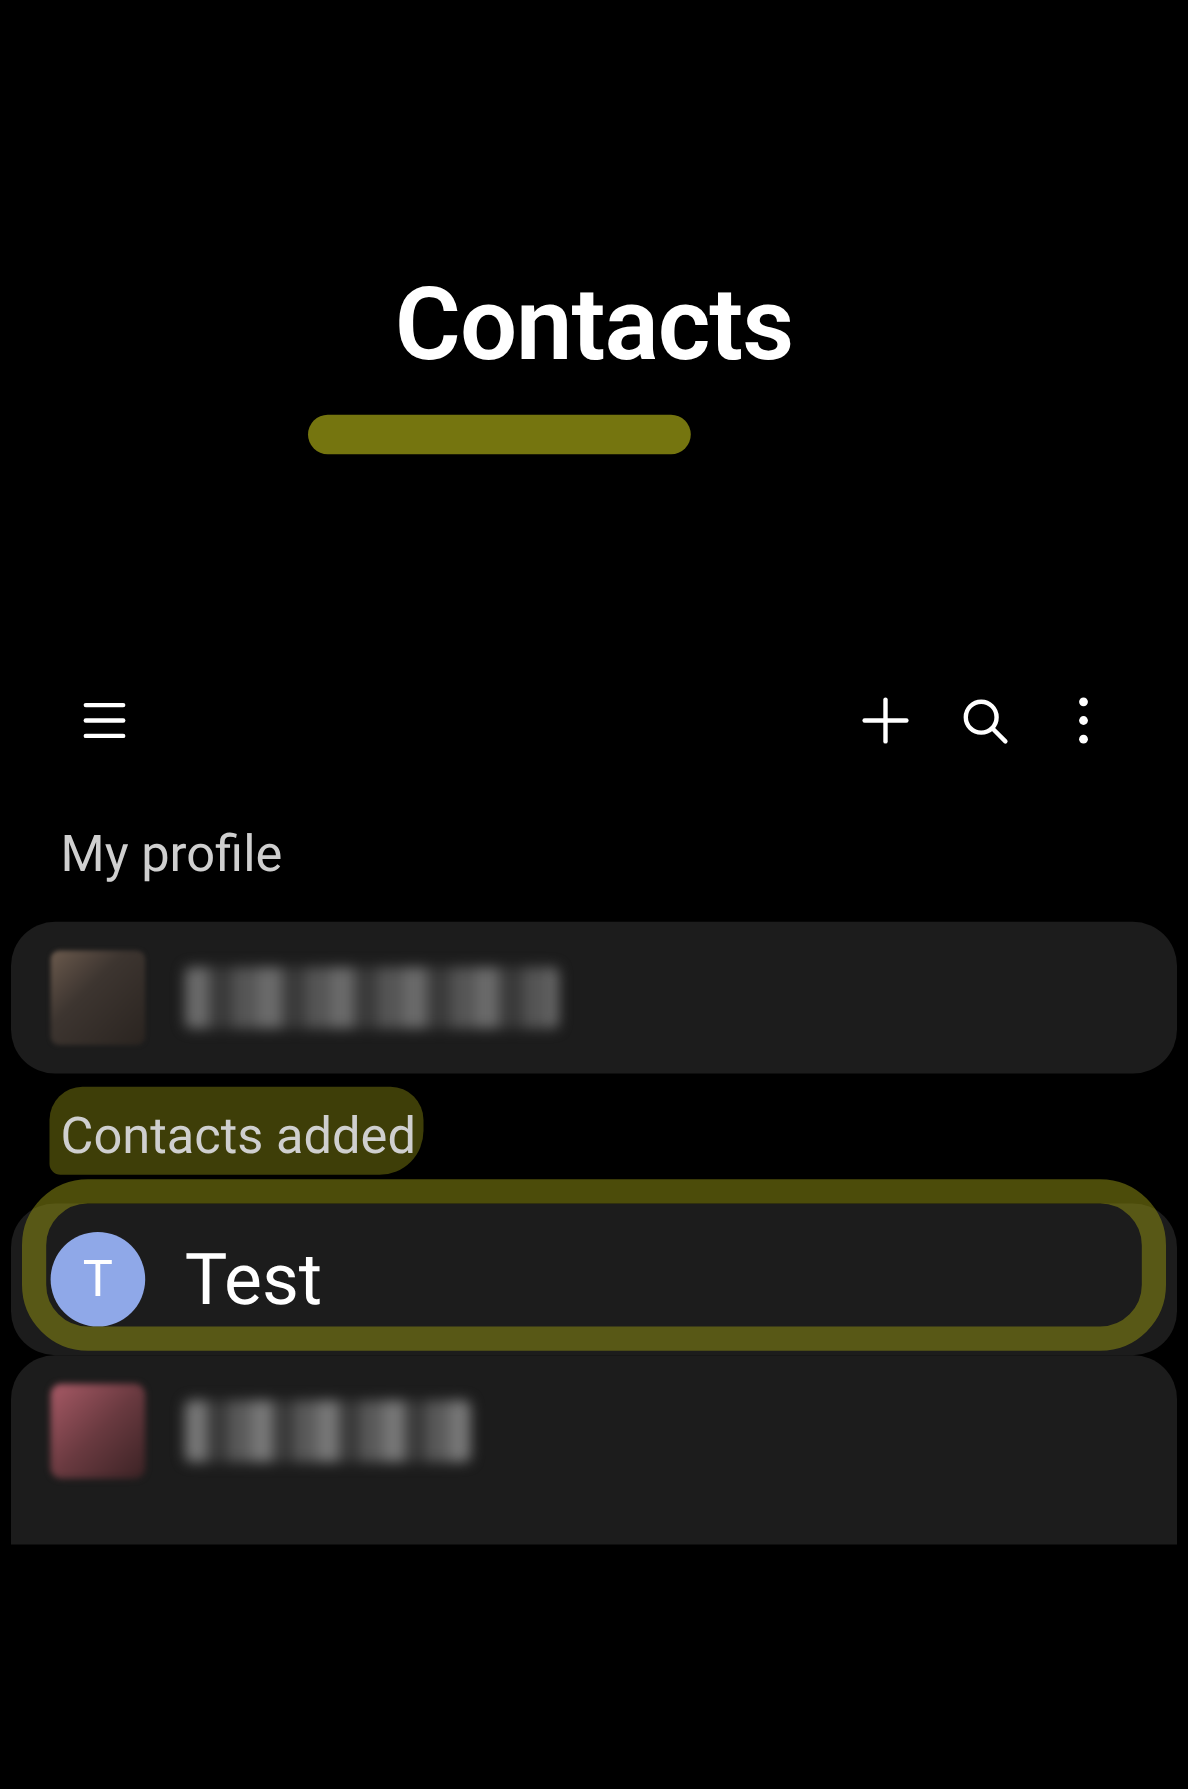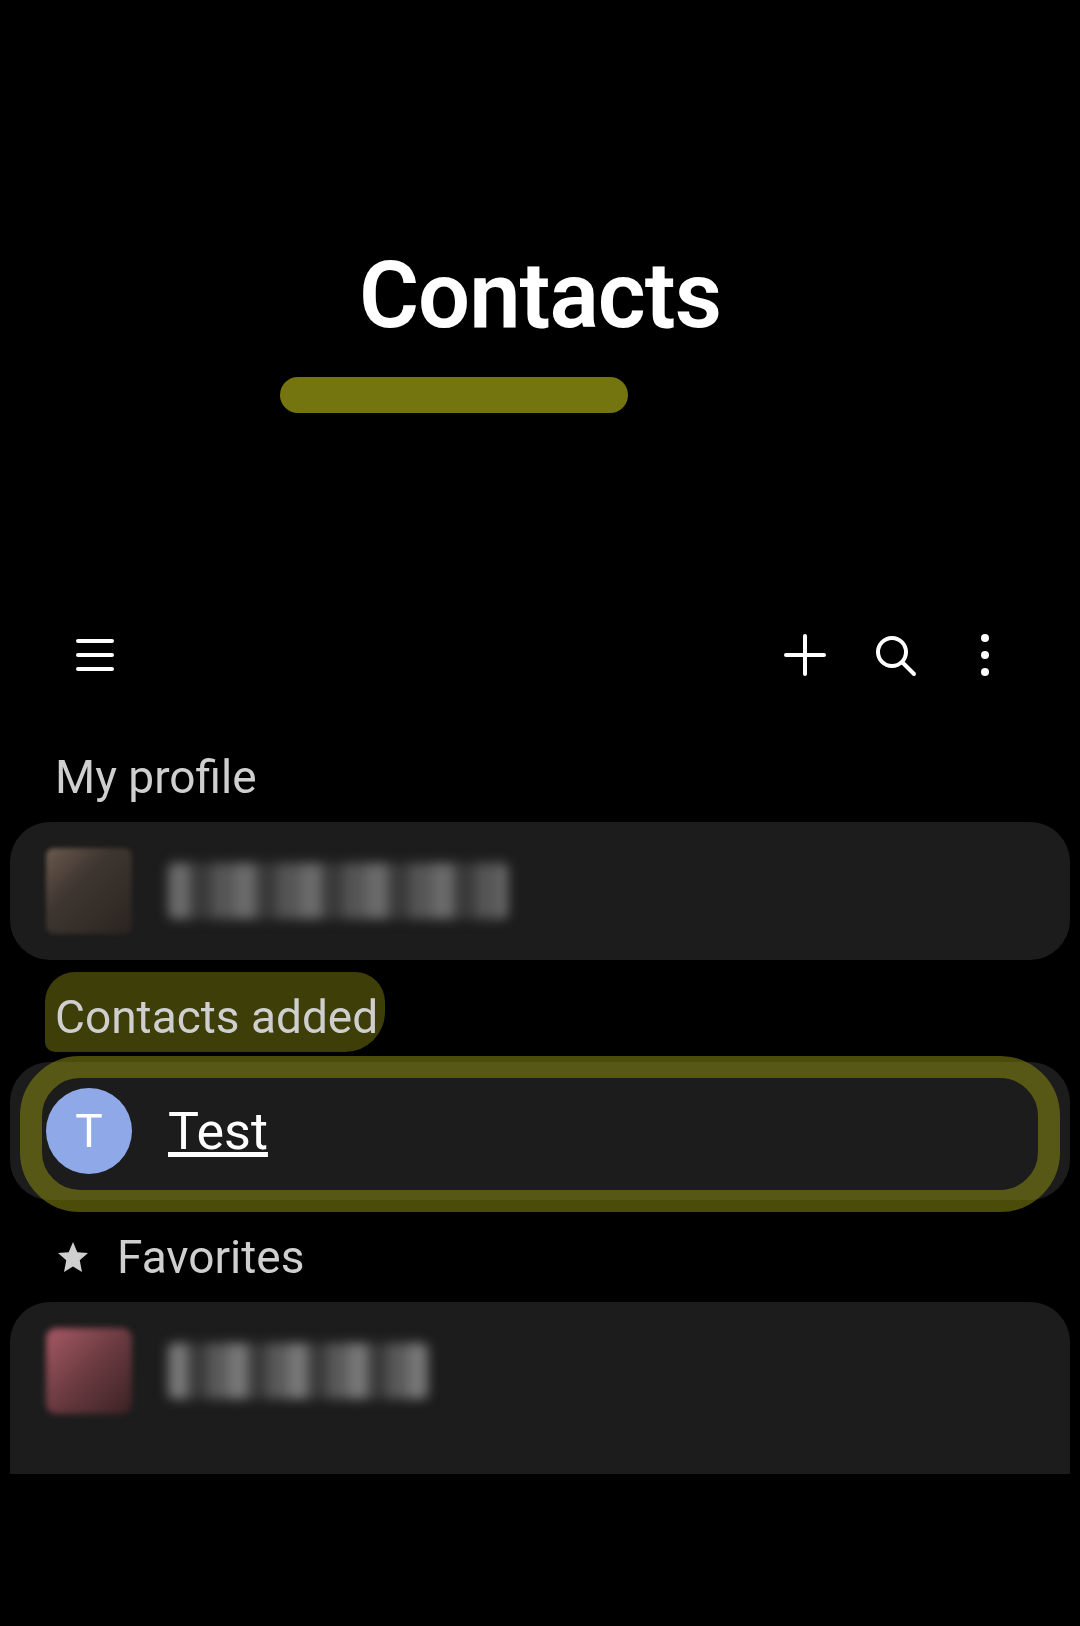--- a/index.html
+++ b/index.html
@@ -68,21 +68,21 @@
     height: 4px;
     background: #fff;
     border-radius: 2px;
   }
   .plus-icon svg, .search-icon svg, .more-icon svg, .star-icon svg {
     display: block;
   }
   .section-label {
     font-size: 46px;
     color: #cfcfcf;
-    padding: 30px 55px 18px 55px;
+    padding: 30px 55px 34px 55px;
     font-weight: 400;
   }
   .card {
     background: #1c1c1c;
     border-radius: 40px;
     margin: 0 10px;
     padding: 26px 36px;
     display: flex;
     align-items: center;
     gap: 36px;
@@ -100,23 +100,22 @@
   }
   .avatar-letter {
     background: #8fa8e8;
     display: flex;
     align-items: center;
     justify-content: center;
     font-size: 46px;
     color: #fff;
   }
   .contact-name {
-    font-size: 52px;
-    color: #fff;
-    text-decoration: underline;
+    font-size: 65px;
+    color: #fff;
   }
   .contact-name-blur {
     width: 340px;
     height: 56px;
     background: repeating-linear-gradient(90deg, #6a6a6a 0 22px, #3a3a3a 22px 44px, #555 44px 66px);
     filter: blur(6px);
     border-radius: 6px;
   }
   .recently-section {
     position: relative;
@@ -213,24 +212,18 @@
     <div class="section-label" style="position:relative;z-index:2;">Contacts added</div>
     <div class="card" style="position:relative;z-index:2;">
       <div class="avatar avatar-letter">
         <span>T</span>
       </div>
       <div class="contact-name">Test</div>
     </div>
     <div class="recently-card-highlight"></div>
   </div>
 
-  <div class="section-label favorites">
-    <svg width="36" height="36" viewBox="0 0 24 24" class="star-icon">
-      <path d="M12 2l2.9 6.9L22 9.3l-5.5 4.9L18 22l-6-3.6L6 22l1.5-7.8L2 9.3l7.1-.4L12 2z" fill="#cfcfcf"></path>
-    </svg>
-    <span>Favorites</span>
-  </div>
   <div class="card" style="border-radius:40px 40px 0 0; padding-bottom:60px;">
     <div class="avatar avatar-blur2"></div>
     <div class="contact-name-blur2"></div>
   </div>
 
 </div>
 
 </body></html>

